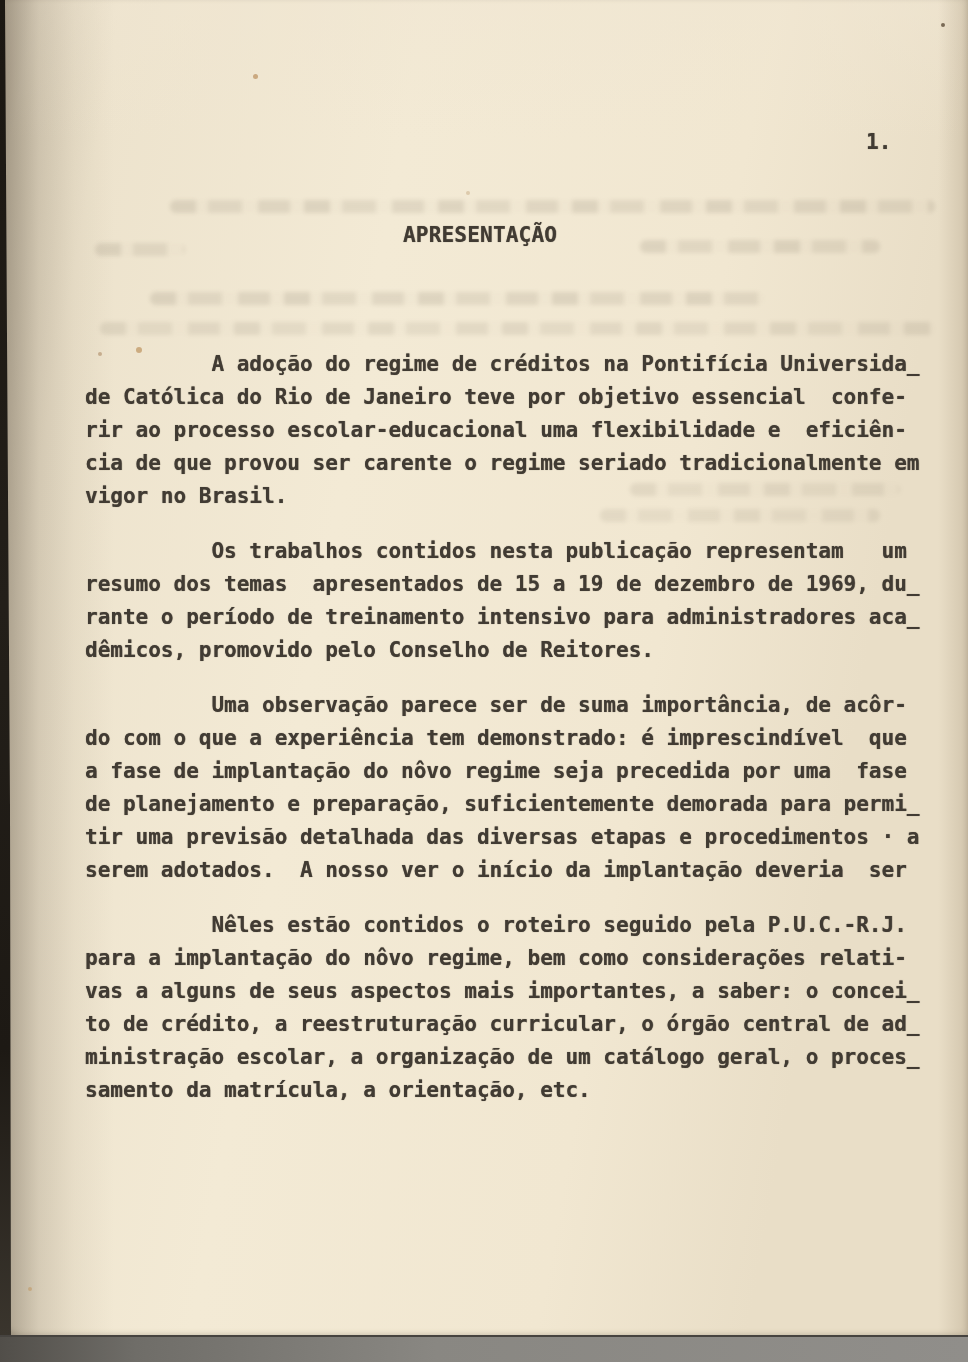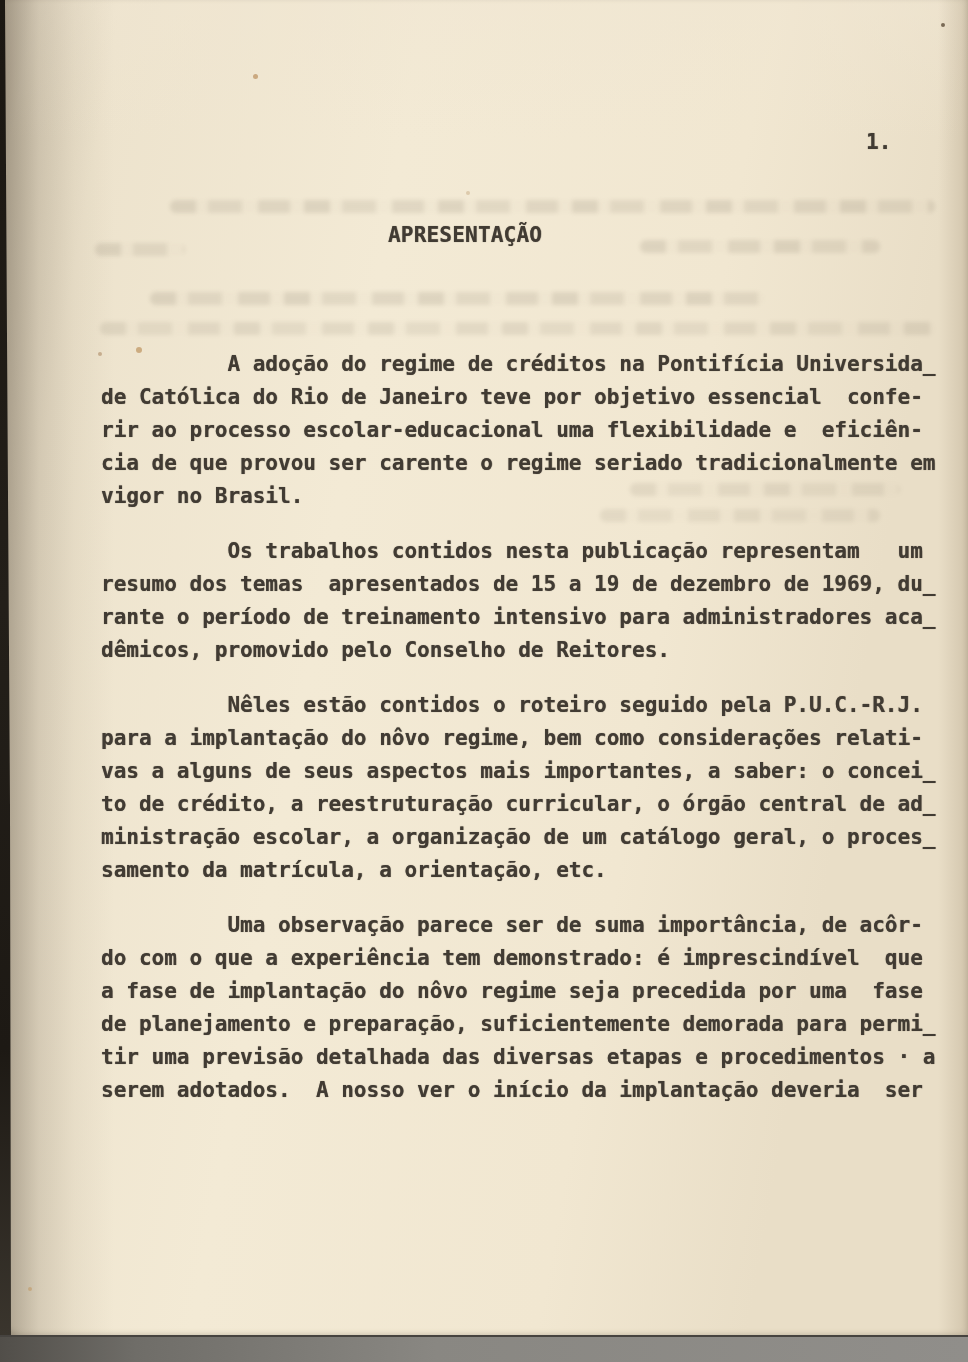--- a/index.html
+++ b/index.html
@@ -48,22 +48,22 @@
     z-index:5;
   }
 
   
   .typed {
     color:#413b33; font-weight:bold; font-size:21px; line-height:33px;
     text-shadow: 0 0 1px rgba(66,58,48,0.55), 0.4px 0.4px 0 rgba(66,58,48,0.35);
     z-index:3;
   }
   .pagenum  { position:absolute; left:866px; top:126px; white-space:pre; }
-  .doctitle { position:absolute; left:388px; top:219px; white-space:pre; letter-spacing:0.2px; }
-  .bodytext { position:absolute; left:101px;  top:348px; width:860px; }
+  .doctitle { position:absolute; left:403px; top:219px; white-space:pre; letter-spacing:0.2px; }
+  .bodytext { position:absolute; left:85px;  top:348px; width:860px; }
   .bodytext p.para { margin:0 0 22px 0; white-space:pre; }
 
   
   .bleed {
     position:absolute; height:13px; border-radius:6px;
     filter:blur(2px); opacity:0.45; z-index:1;
     background:repeating-linear-gradient(90deg,
       rgba(124,113,95,0.38) 0 26px, rgba(124,113,95,0.05) 26px 38px,
       rgba(124,113,95,0.30) 38px 72px, rgba(124,113,95,0.04) 72px 88px,
       rgba(124,113,95,0.34) 88px 120px, rgba(124,113,95,0.05) 120px 134px);
@@ -117,27 +117,27 @@
   <div class="typed bodytext" id="body-text">
       <p class="para">          A adoção do regime de créditos na Pontifícia Universida̲
 de Católica do Rio de Janeiro teve por objetivo essencial  confe-
 rir ao processo escolar-educacional uma flexibilidade e  eficiên-
 cia de que provou ser carente o regime seriado tradicionalmente em
 vigor no Brasil.</p>
       <p class="para">          Os trabalhos contidos nesta publicação representam   um
 resumo dos temas  apresentados de 15 a 19 de dezembro de 1969, du̲
 rante o período de treinamento intensivo para administradores aca̲
 dêmicos, promovido pelo Conselho de Reitores.</p>
+      <p class="para">          Uma observação parece ser de suma importância, de acôr-
+do com o que a experiência tem demonstrado: é imprescindível  que
+a fase de implantação do nôvo regime seja precedida por uma  fase
+de planejamento e preparação, suficientemente demorada para permi̲
+tir uma previsão detalhada das diversas etapas e procedimentos · a
+serem adotados.  A nosso ver o início da implantação deveria  ser</p>
       <p class="para">          Nêles estão contidos o roteiro seguido pela P.U.C.-R.J.
 para a implantação do nôvo regime, bem como considerações relati-
 vas a alguns de seus aspectos mais importantes, a saber: o concei̲
 to de crédito, a reestruturação curricular, o órgão central de ad̲
 ministração escolar, a organização de um catálogo geral, o proces̲
 samento da matrícula, a orientação, etc.</p>
-      <p class="para">          Uma observação parece ser de suma importância, de acôr-
-do com o que a experiência tem demonstrado: é imprescindível  que
-a fase de implantação do nôvo regime seja precedida por uma  fase
-de planejamento e preparação, suficientemente demorada para permi̲
-tir uma previsão detalhada das diversas etapas e procedimentos · a
-serem adotados.  A nosso ver o início da implantação deveria  ser</p>
     </div>
 
 </div>
 
 </body></html>

